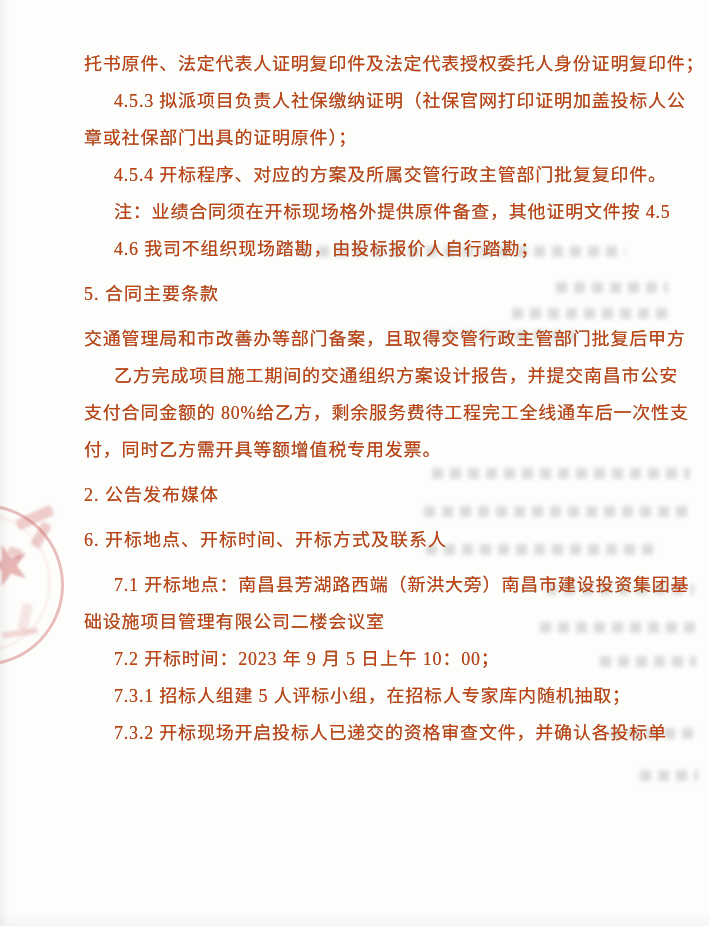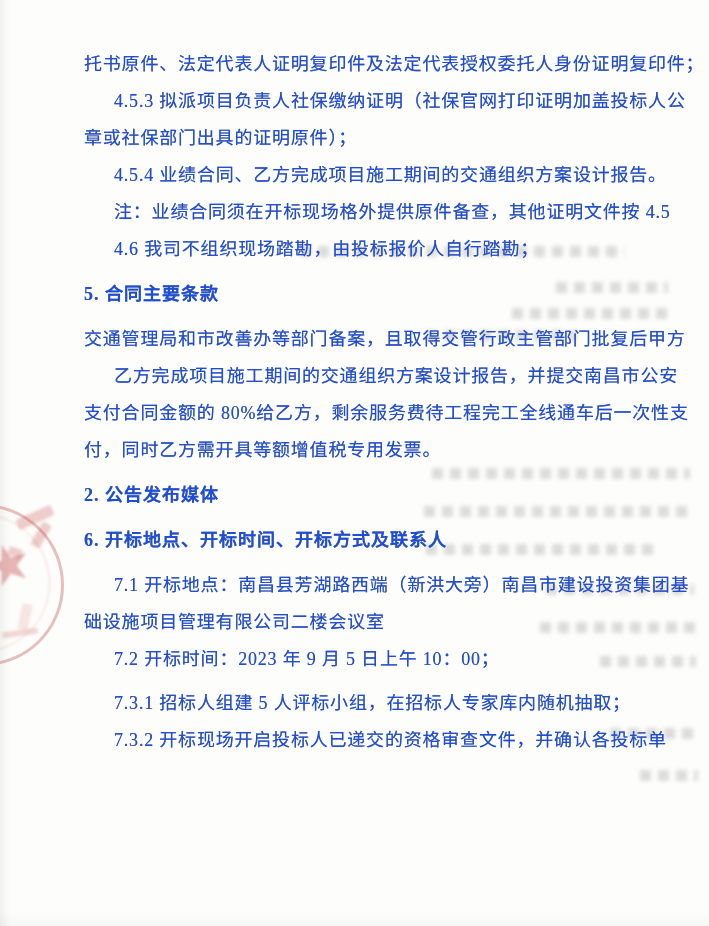--- a/index.html
+++ b/index.html
@@ -21,35 +21,35 @@
       linear-gradient(90deg,rgba(0,0,0,.05),rgba(0,0,0,0) 10px),
       linear-gradient(0deg,rgba(0,0,0,.03),rgba(0,0,0,0) 14px);
   }
 
   
   .doc{
     position:relative;
     padding:46px 30px 0 84px;
     font-size:18px;
     letter-spacing:0.8px;
-    color:#1d4ed8;
+    color:#c2410c;
     z-index:3;
   }
   .line{
     line-height:37px;
     white-space:nowrap;
     text-shadow:0 0 .4px rgba(40,40,40,.55); 
   }
   .line.indent{padding-left:30px;}
   .line.heading{
-    font-weight:bold;
+    font-weight:normal;
     margin:8px 0 8px 0;
     letter-spacing:1px;
   }
-  .line.gap{margin-top:7px;}
+  .line.gap{}
 
   
   .smudge{
     position:absolute;height:11px;
     opacity:.30;
     filter:blur(2px);
     background:repeating-linear-gradient(90deg,#8f8f8f 0 11px,transparent 11px 18px);
     z-index:1;
   }
 
@@ -115,21 +115,21 @@
     <div class="stamp-mark m2"></div>
     <div class="stamp-mark m3"></div>
     <div class="stamp-mark m4"></div>
     <div class="stamp-mark m5"></div>
   </div>
 
   <div class="doc" id="doc-lines">
       <div class="line">托书原件、法定代表人证明复印件及法定代表授权委托人身份证明复印件；</div>
       <div class="line indent">4.5.3 拟派项目负责人社保缴纳证明（社保官网打印证明加盖投标人公</div>
       <div class="line">章或社保部门出具的证明原件）；</div>
-      <div class="line indent">4.5.4 业绩合同、乙方完成项目施工期间的交通组织方案设计报告。</div>
+      <div class="line indent">4.5.4 开标程序、对应的方案及所属交管行政主管部门批复复印件。</div>
       <div class="line indent">注：业绩合同须在开标现场格外提供原件备查，其他证明文件按 4.5</div>
       <div class="line indent">4.6 我司不组织现场踏勘，由投标报价人自行踏勘；</div>
       <div class="line heading">5. 合同主要条款</div>
       <div class="line">交通管理局和市改善办等部门备案，且取得交管行政主管部门批复后甲方</div>
       <div class="line indent">乙方完成项目施工期间的交通组织方案设计报告，并提交南昌市公安</div>
       <div class="line">支付合同金额的 80%给乙方，剩余服务费待工程完工全线通车后一次性支</div>
       <div class="line">付，同时乙方需开具等额增值税专用发票。</div>
       <div class="line heading">2. 公告发布媒体</div>
       <div class="line heading">6. 开标地点、开标时间、开标方式及联系人</div>
       <div class="line indent">7.1 开标地点：南昌县芳湖路西端（新洪大旁）南昌市建设投资集团基</div>

